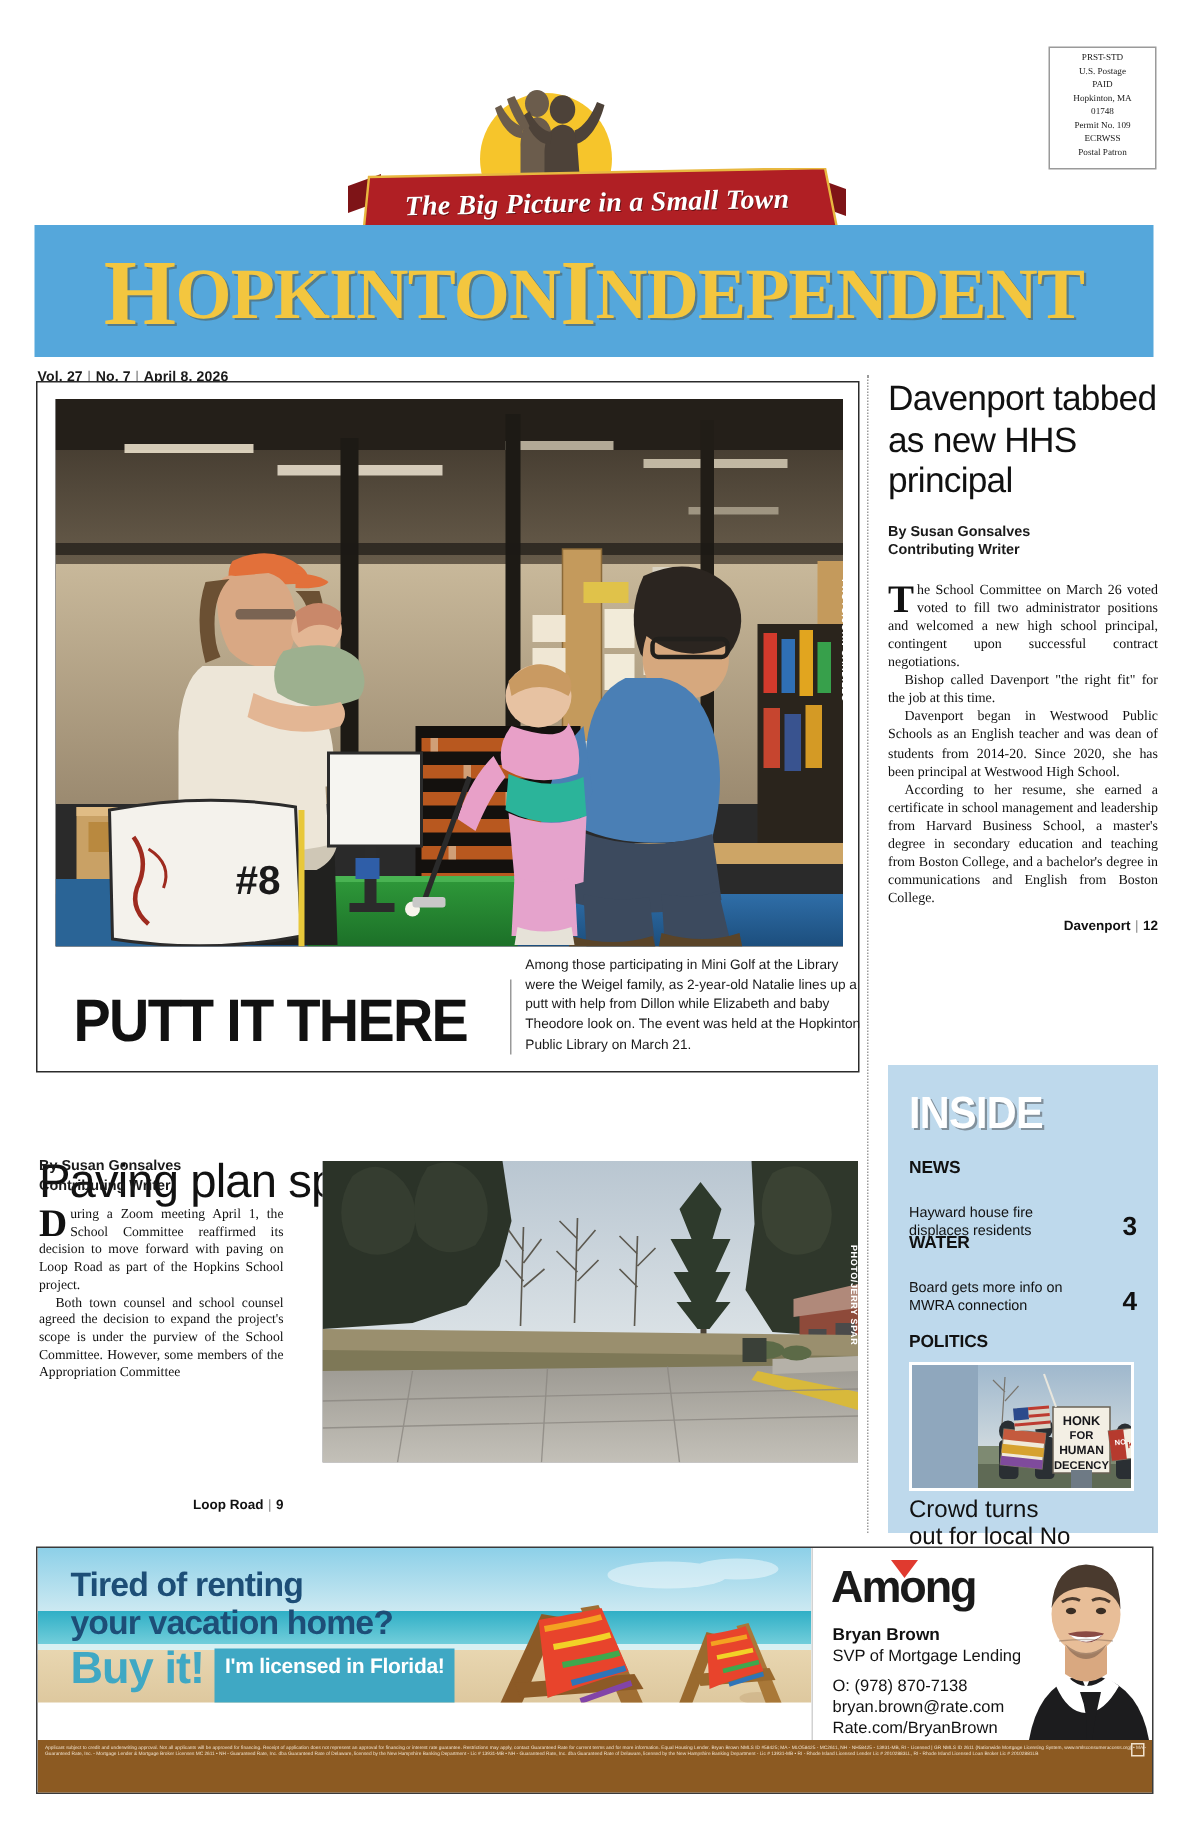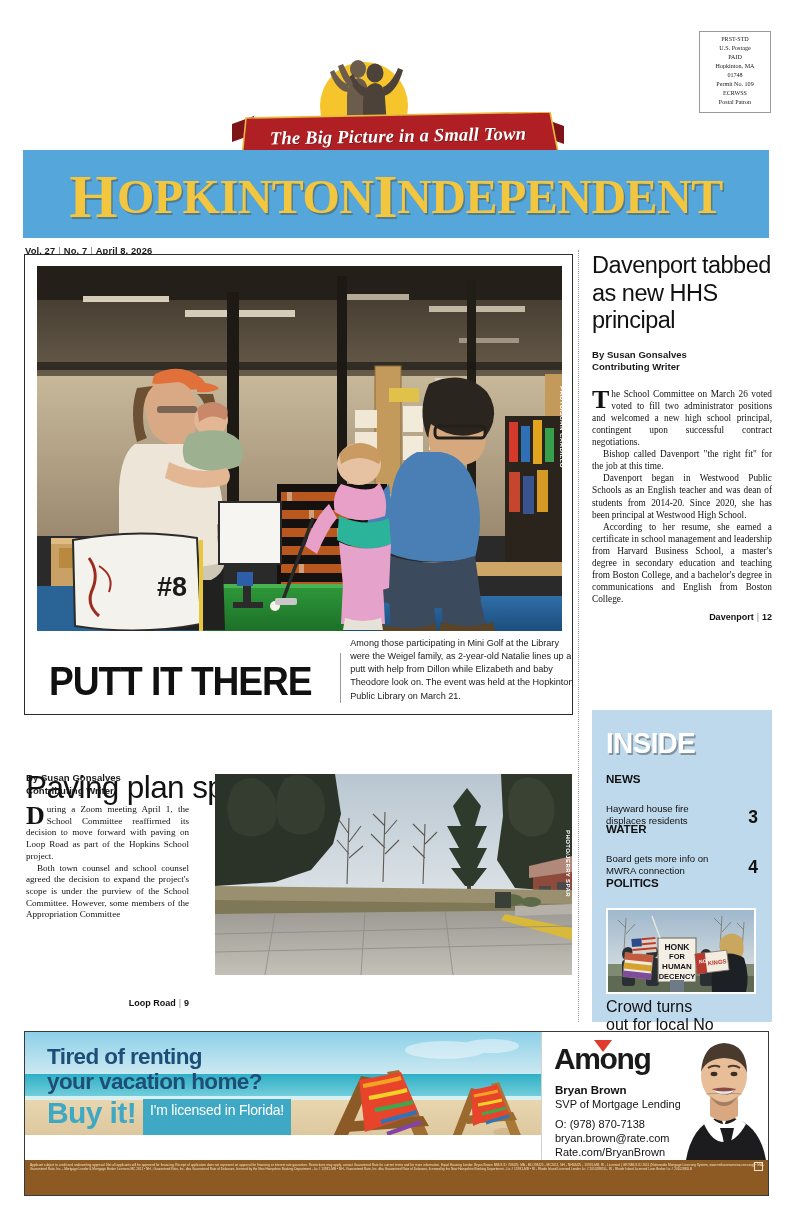--- a/index.html
+++ b/index.html
@@ -186,21 +186,21 @@
   }
   .insec{position:absolute;left:14px;width:152px;}
   .insec .lbl{font-size:11.6px;font-weight:bold;color:#111;letter-spacing:-.1px;}
   .insec .dsc{font-size:9.6px;line-height:12.2px;color:#111;margin-top:18px;width:112px;}
   .insec .pg{
     position:absolute;right:0;bottom:-1px;
     font-size:17.5px;font-weight:bold;color:#111;
   }
   .inphoto{
     position:absolute;left:14px;top:198px;width:150px;height:86px;
-    border:2px solid #fff;box-sizing:border-box;overflow:hidden;background:#8fa7bd;
+    border:2px solid #fff;box-sizing:border-box;overflow:hidden;background:#8fa7bd;padding-left:44px;
   }
   .inlast{position:absolute;left:14px;top:288px;width:152px;}
 
   
   .adbox{
     position:absolute;left:24px;top:1031px;width:745px;height:165px;
     border:1px solid #3a3a3a;box-sizing:border-box;background:#fff;overflow:hidden;
   }
   .adleft{
     position:absolute;left:0;top:0;width:516px;height:103px;overflow:hidden;
@@ -211,21 +211,21 @@
     font-weight:bold;font-size:22.5px;line-height:25px;
     color:#1D4E77;letter-spacing:-.6px;
   }
   .adbuy{
     position:absolute;left:22px;top:64px;
     font-family:"Liberation Sans", sans-serif;
     font-weight:bold;font-size:30px;color:#3FA8C4;letter-spacing:-.6px;
   }
   .adlic{
     position:absolute;left:118px;top:67px;
-    background:#3FA8C4;color:#fff;font-weight:normal;font-size:14px;
+    background:#3FA8C4;color:#fff;font-weight:bold;font-size:14px;
     padding:3px 7px 20px 7px;letter-spacing:-.2px;
   }
   .adcall{
     position:absolute;left:32px;top:104px;
     font-family:"Liberation Sans", sans-serif;
     font-weight:bold;font-size:14.5px;color:#ffffff;letter-spacing:-.3px;
     text-shadow:0.5px 0.5px 1px rgba(0,0,0,.35);
   }
   .addivider{position:absolute;left:516px;top:0;width:1px;height:128px;background:#d2d2d2;}
   .adright{position:absolute;left:517px;top:0;width:226px;height:128px;background:#fff;overflow:hidden;}
@@ -597,21 +597,21 @@
       <div class="dsc">Hayward house fire displaces residents</div>
       <div class="pg">3</div>
     </div>
 
     <div class="insec" style="top:112px;">
       <div class="lbl">WATER</div>
       <div class="dsc">Board gets more info on MWRA connection</div>
       <div class="pg">4</div>
     </div>
 
-    <div class="insec" style="top:166px;">
+    <div class="insec" style="top:178px;">
       <div class="lbl">POLITICS</div>
     </div>
 
     <div class="inphoto">
       <svg width="146" height="82" viewBox="0 0 146 82" preserveAspectRatio="none">
         <defs>
           <linearGradient id="sky3" x1="0" y1="0" x2="0" y2="1">
             <stop offset="0" stop-color="#9fb8cd"></stop>
               <stop offset="1" stop-color="#cfd9de"></stop>
           </linearGradient>

